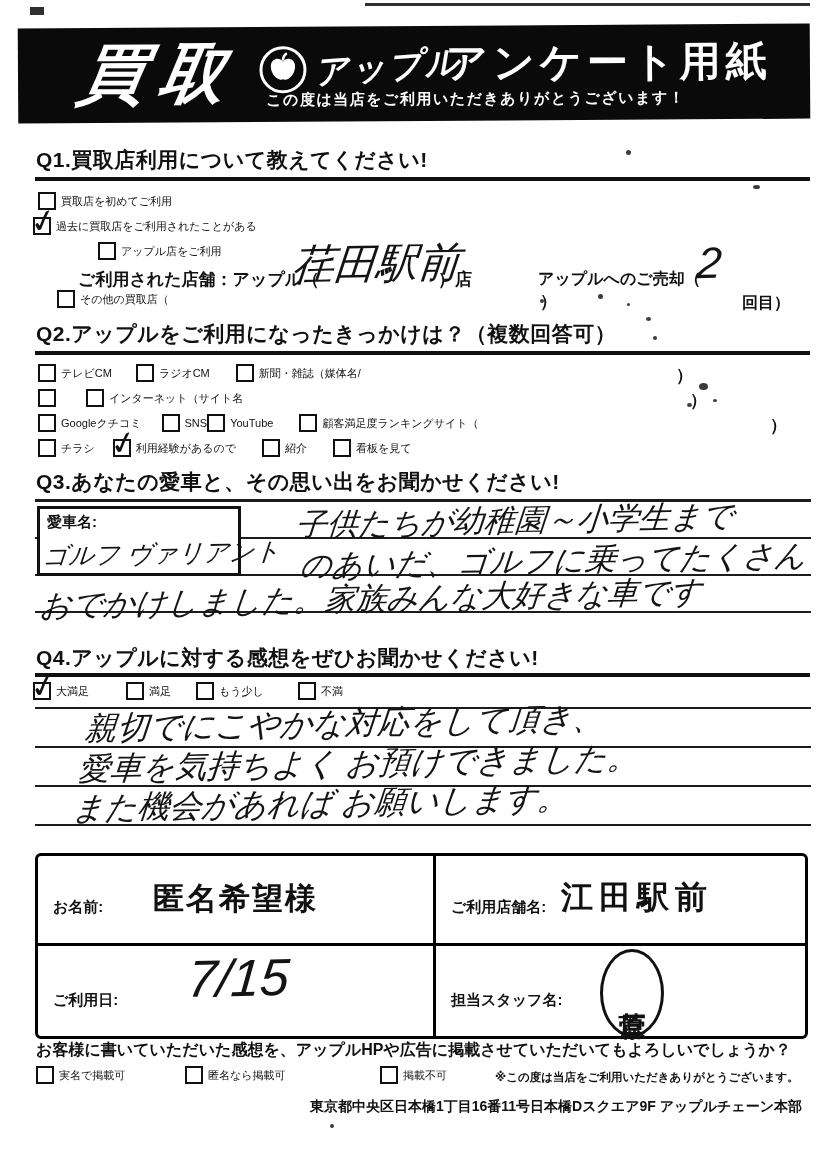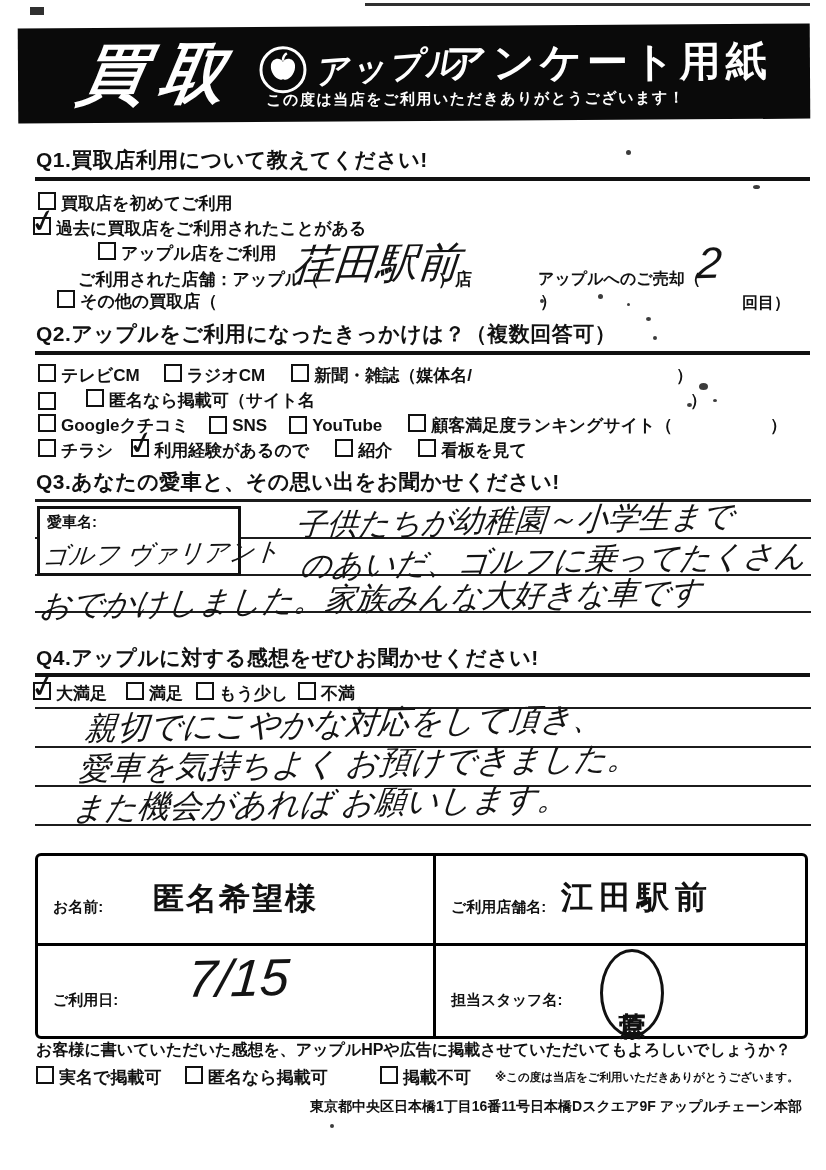--- a/index.html
+++ b/index.html
@@ -33,21 +33,21 @@
   }
   .subtitle{
     position:absolute; left:248px; top:64px; color:#fff;
     font-size:15px; font-weight:bold; letter-spacing:1.5px; white-space:nowrap;
   }
   
   .qtitle{font-size:21px; font-weight:bold; letter-spacing:.5px; white-space:nowrap;}
   .hline{position:absolute; background:#111; height:4px;}
   .rule{position:absolute; background:#1c1c1c; height:2px;}
   
-  .cb{display:flex; align-items:flex-start; gap:5px; font-size:17px; font-weight:bold; white-space:nowrap;}
+  .cb{display:flex; align-items:center; gap:5px; font-size:11px; font-weight:normal; white-space:nowrap;}
   .box{width:14px; height:14px; border:2.5px solid #111; position:relative; flex:none; background:#fff;}
   .cb.checked .box::after{
     content:"✓"; position:absolute; left:-5px; top:-17px;
     font-size:32px; font-weight:normal; color:#111; transform:rotate(-12deg);
     font-family:"DejaVu Sans",sans-serif;
   }
   .ptxt{font-size:17px; font-weight:bold; white-space:nowrap;}
   .small-p{font-size:16px;}
   
   .hw{
@@ -163,35 +163,35 @@
       </div>
     </div>
     <span class="abs ptxt" style="left:676px;top:364px;">）</span>
 
     <div class="row abs" style="left:38px;top:389px;">
       <div class="cb">
         <span class="box"></span>
       </div>
       <div class="cb" style="margin-left:30px;">
         <span class="box"></span>
-        <span>匿名なら掲載可（サイト名</span>
+        <span>インターネット（サイト名</span>
       </div>
     </div>
     <span class="abs ptxt" style="left:690px;top:389px;">）</span>
 
     <div class="row abs" style="left:38px;top:414px;">
       <div class="cb">
         <span class="box"></span>
         <span>Googleクチコミ</span>
       </div>
       <div class="cb" style="margin-left:20px;">
         <span class="box"></span>
         <span>SNS</span>
       </div>
-      <div class="cb" style="margin-left:22px;">
+      <div class="cb" style="">
         <span class="box"></span>
         <span>YouTube</span>
       </div>
       <div class="cb" style="margin-left:26px;">
         <span class="box"></span>
         <span>顧客満足度ランキングサイト（</span>
       </div>
     </div>
     <span class="abs ptxt" style="left:770px;top:414px;">）</span>
 

